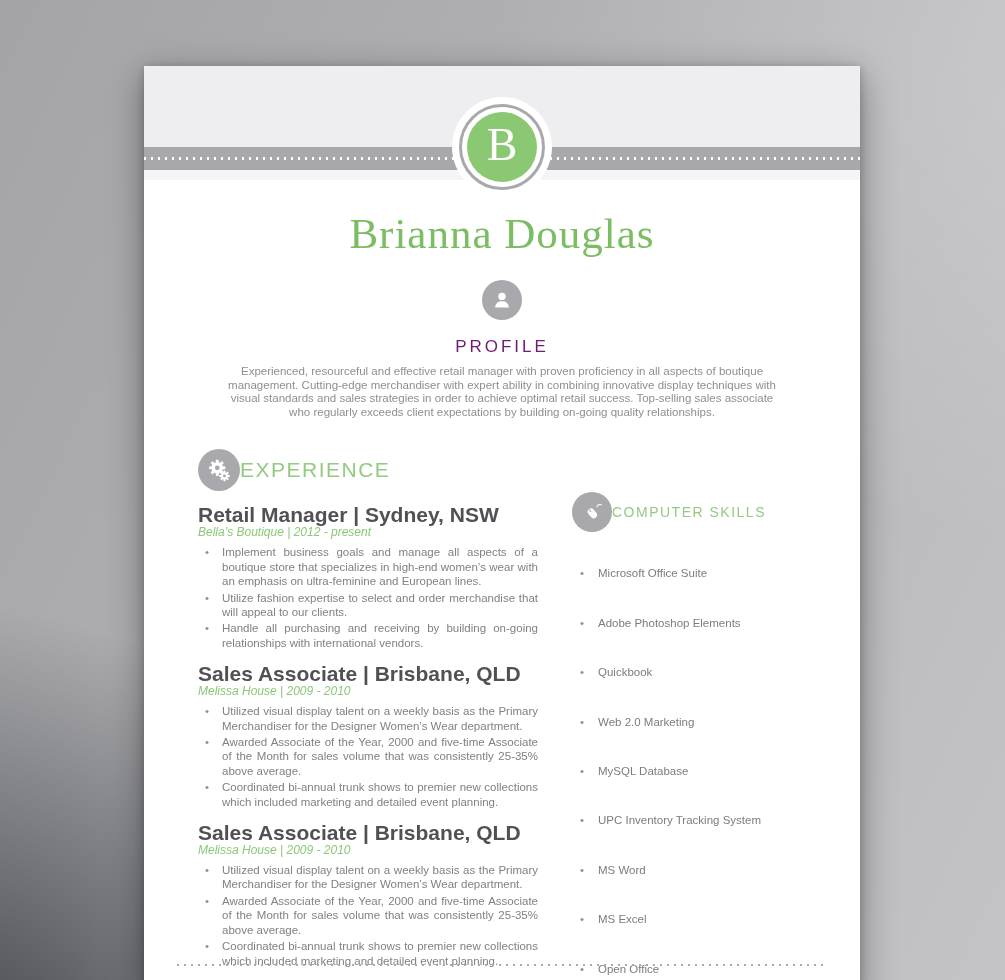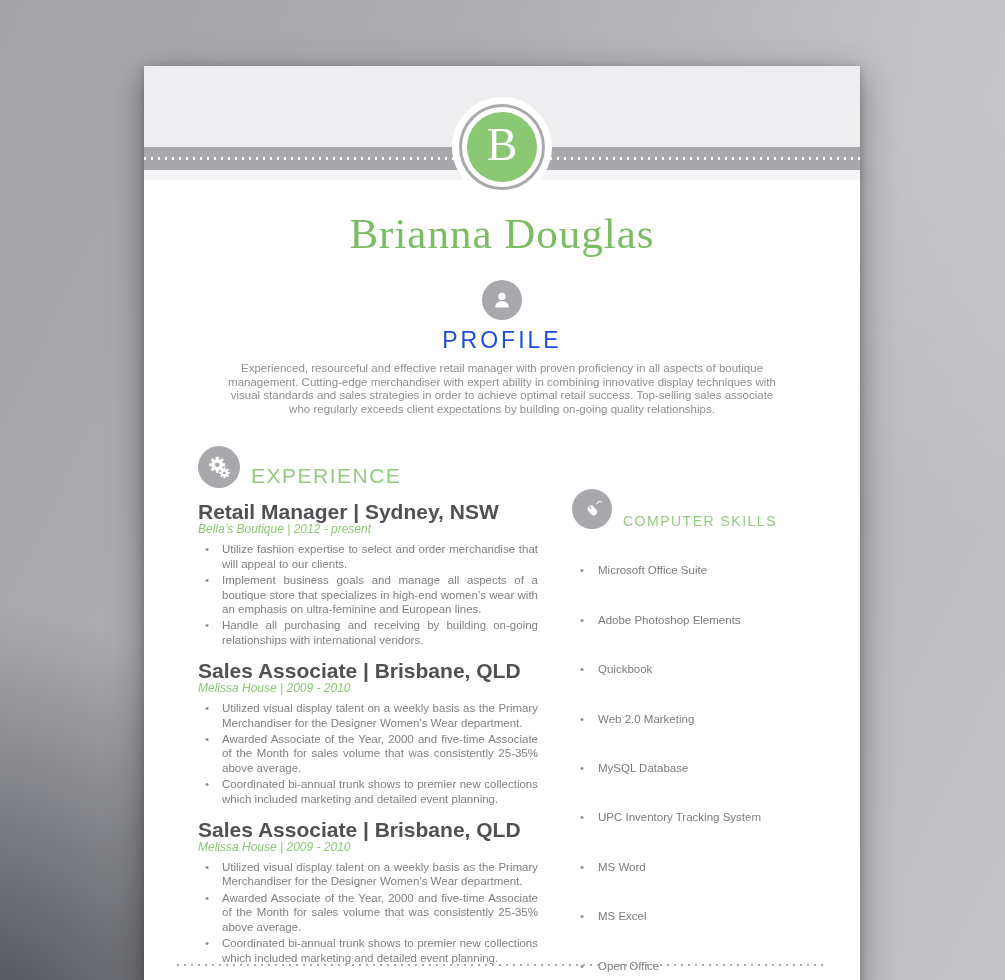--- a/index.html
+++ b/index.html
@@ -42,26 +42,26 @@
     margin-top:32px; text-align:center; font-family:"Liberation Serif", serif;
     font-size:43px; line-height:1; color:#7bbd62; letter-spacing:1px;
   }
   .job-title { margin-top:13px; text-align:center; font-size:15px; color:#95959a; letter-spacing:5px; }
   .icon-circle {
     border-radius:50%; background:#a9a9ad; flex:none;
     display:flex; align-items:center; justify-content:center;
   }
   .profile-block { text-align:center; }
   .profile-icon-wrap { width:40px; height:40px; margin:25px auto 0; }
-  .profile-heading { margin-top:7px; font-size:23px; font-weight:400; color:#1d4ed8; letter-spacing:3px; }
+  .profile-heading { margin-top:17px; font-size:17px; font-weight:400; color:#701a75; letter-spacing:3px; }
   .profile-text { width:558px; margin:8px auto 0; font-size:11.5px; line-height:13.6px; color:#8e8f93; }
   .columns { display:flex; margin-top:30px; padding-left:54px; }
   .col-left { width:340px; }
   .col-right { width:234px; margin-left:34px; padding-top:43px; }
-  .section-header { display:flex; align-items:flex-end; gap:11px; }
+  .section-header { display:flex; align-items:center; }
   .section-icon { width:42px; height:42px; }
   .col-right .section-icon { width:40px; height:40px; }
   .section-heading { font-size:21px; font-weight:400; color:#95ca83; letter-spacing:1.5px; }
   .col-right .section-heading { font-size:14px; }
   .entry { margin-top:15px; }
   .entry:first-of-type { margin-top:11px; }
   .entry-title { font-size:21px; line-height:17px; font-weight:bold; color:#515155; }
   .entry-subtitle { font-size:12px; line-height:15px; font-style:italic; color:#8cc878; margin-top:2px; }
   .entry ul { list-style:none; margin:5px 0 0 0; padding:0; }
   .entry li {
@@ -142,22 +142,22 @@
             <circle cx="16.4" cy="16.8" r="1.3" fill="#a9a9ad"></circle>
           </svg>
         </div>
         <div class="section-heading">EXPERIENCE</div>
       </div>
 
       <div class="entry">
         <div class="entry-title">Retail Manager | Sydney, NSW</div>
         <div class="entry-subtitle">Bella’s Boutique | 2012 - present</div>
         <ul>
+          <li>Implement business goals and manage all aspects of a boutique store that specializes in high-end women’s wear with an emphasis on ultra-feminine and European lines.</li>
           <li>Utilize fashion expertise to select and order merchandise that will appeal to our clients.</li>
-          <li>Implement business goals and manage all aspects of a boutique store that specializes in high-end women’s wear with an emphasis on ultra-feminine and European lines.</li>
           <li>Handle all purchasing and receiving by building on-going relationships with international vendors.</li>
         </ul>
       </div>
 
       <div class="entry">
         <div class="entry-title">Sales Associate | Brisbane, QLD</div>
         <div class="entry-subtitle">Melissa House | 2009 - 2010</div>
         <ul>
           <li>Utilized visual display talent on a weekly basis as the Primary Merchandiser for the Designer Women’s Wear department.</li>
           <li>Awarded Associate of the Year, 2000 and five-time Associate of the Month for sales volume that was consistently 25-35% above average.</li>

